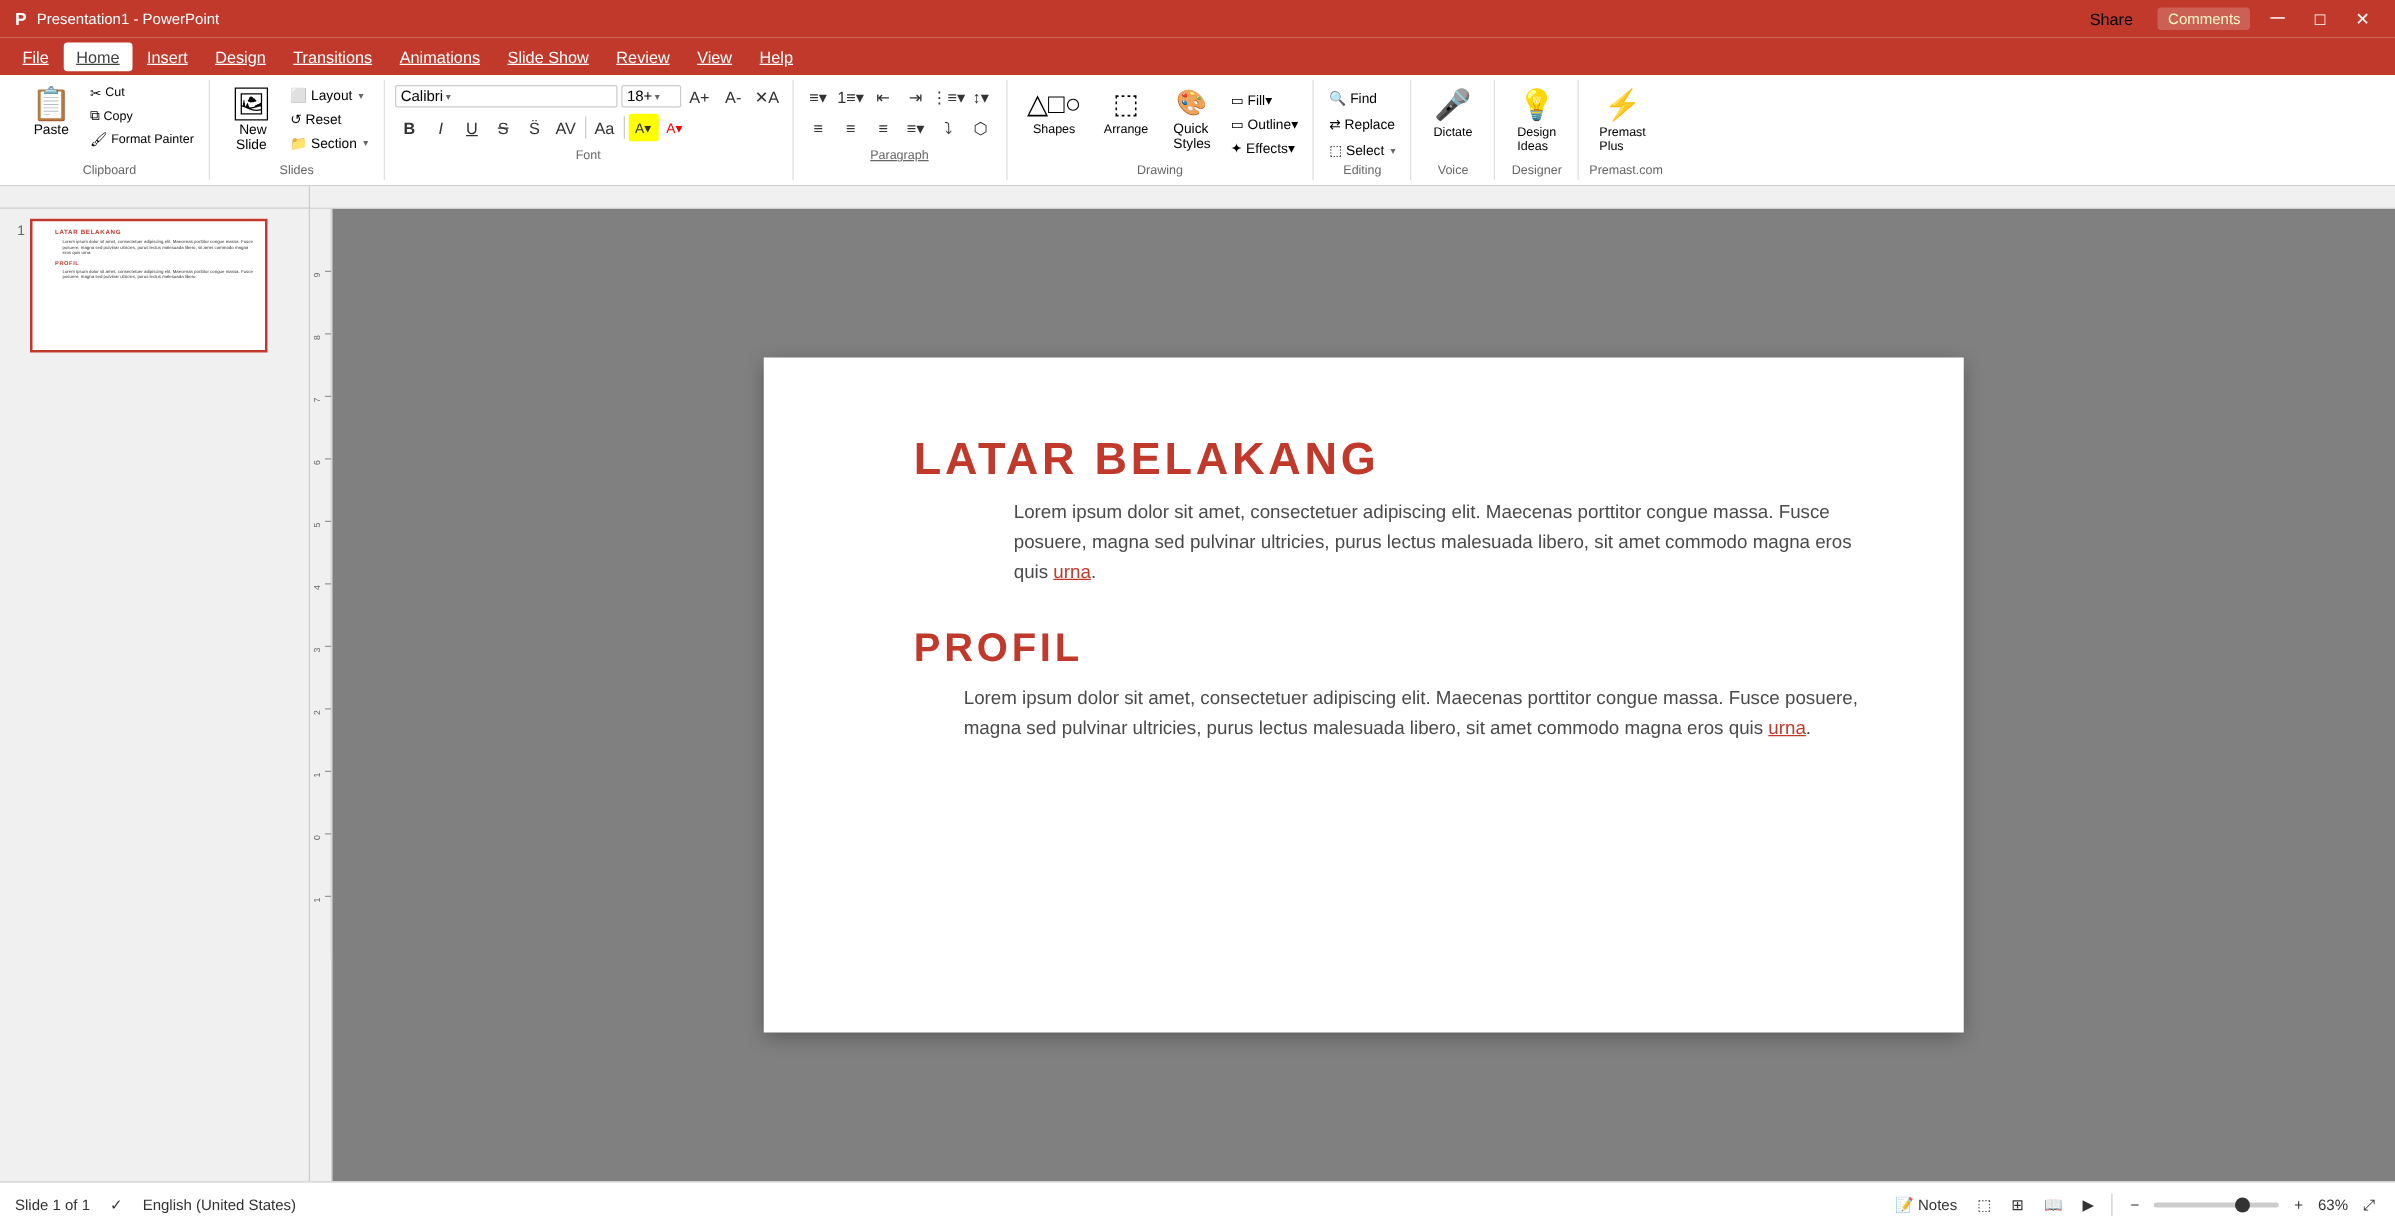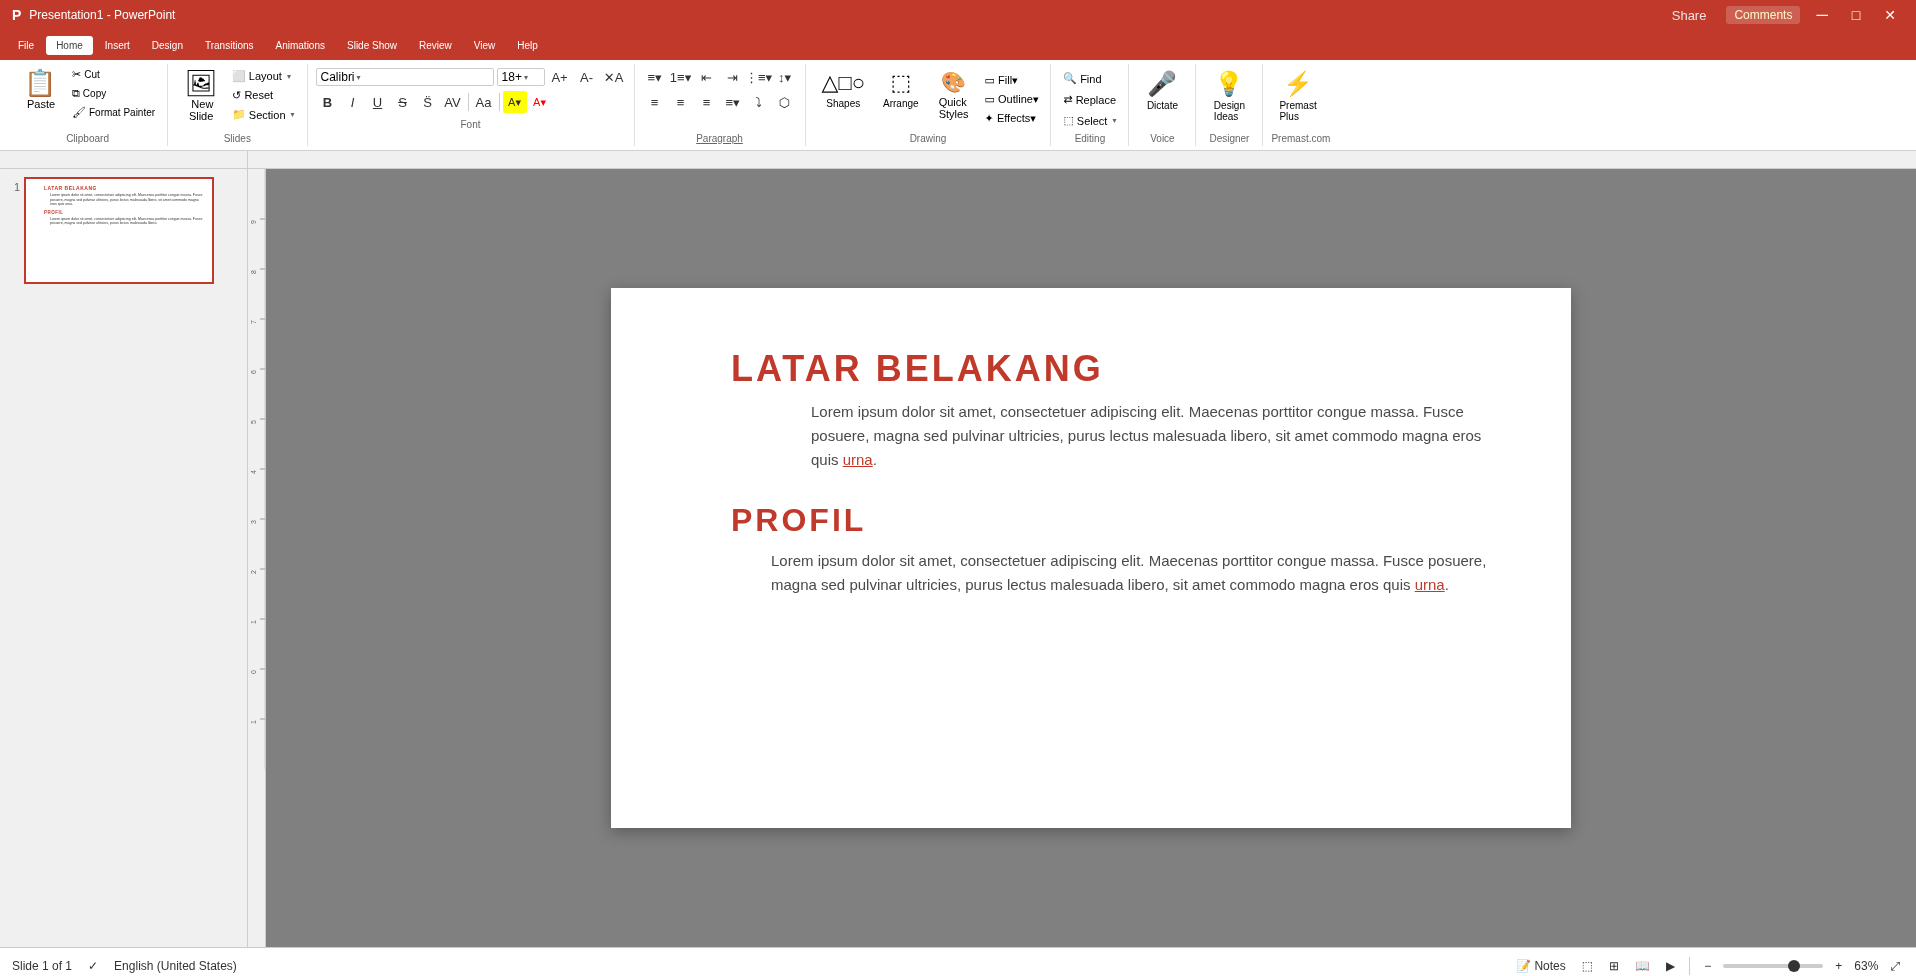--- a/index.html
+++ b/index.html
@@ -10,23 +10,24 @@
       height: 30px;
       background: #c0392b;
       display: flex;
       align-items: center;
       padding: 0 8px;
       gap: 2px;
     }
     .menu-item {
       color: white;
       padding: 4px 10px;
-      font-size: 10px;
+      font-size: 13px;
       cursor: pointer;
       border-radius: 3px;
+      text-decoration: underline;
     }
     .menu-item:hover, .menu-item.active { background: rgba(255,255,255,0.2); }
     .menu-item.active { background: white; color: #404040; }
 
     
     .ribbon {
       background: #fff;
       border-bottom: 1px solid #d0d0d0;
       display: flex;
       flex-direction: column;
@@ -308,21 +309,21 @@
       cursor: pointer;
       border-radius: 3px;
       min-width: 50px;
       gap: 2px;
     }
     .ribbon-large-btn .icon { font-size: 26px; line-height: 1; }
     .ribbon-large-btn .label { font-size: 11px; text-align: right; }
 
     .share-btn {
       background: #c0392b;
-      color: #e5e5e5;
+      color: #000000;
       border: none;
       padding: 4px 12px;
       border-radius: 3px;
       cursor: pointer;
       font-size: 13px;
     }
 
     .ribbon-top-bar {
       background: #c0392b;
       height: 30px;
@@ -447,21 +448,21 @@
         </div>
         <div style="display:flex; align-items:center; gap:2px;">
           <div class="tb-btn">≡</div>
           <div class="tb-btn">≡</div>
           <div class="tb-btn">≡</div>
           <div class="tb-btn">≡▾</div>
           <div class="tb-btn">⤵</div>
           <div class="tb-btn">⬡</div>
         </div>
       </div>
-      <div class="ribbon-group-label" style="margin-top:18px;text-decoration:underline;">Paragraph</div>
+      <div class="ribbon-group-label" style="margin-top:4px;text-decoration:underline;">Paragraph</div>
     </div>
 
     <div class="ribbon-group">
       <div class="ribbon-group-content" style="align-items:flex-start;">
         <div style="display:flex; flex-direction:column; align-items:center; gap:2px;">
           <div class="ribbon-large-btn">
             <div style="font-size:22px;">△□○</div>
             <div style="font-size:10px;">Shapes</div>
           </div>
         </div>

